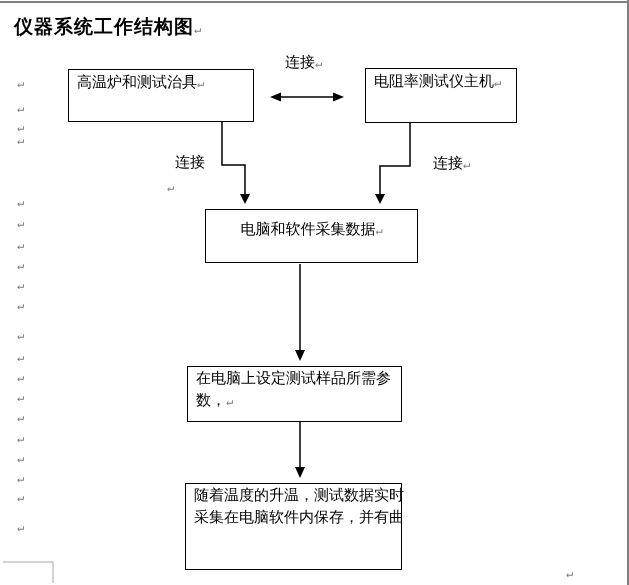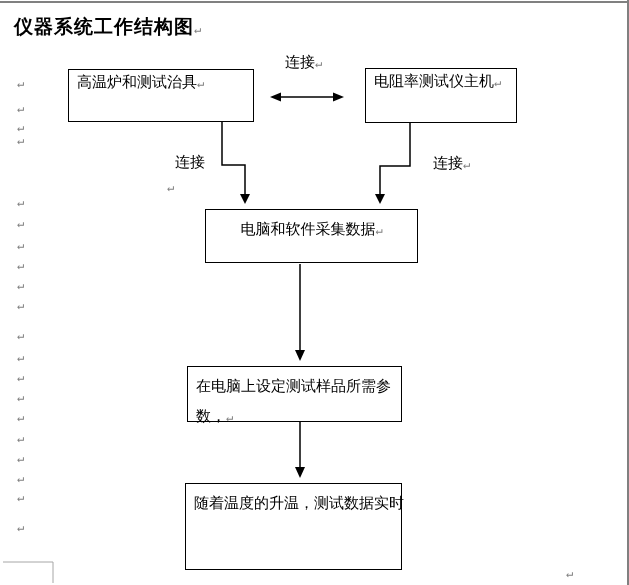--- a/index.html
+++ b/index.html
@@ -11,21 +11,21 @@
   .page-title {
     position:absolute; left:14px; top:14px; font-size:19px; font-weight:bold;
     letter-spacing:1px; white-space:nowrap;
   }
   .fbox {
     position:absolute; box-sizing:border-box; background:#fff;
     border:1.5px solid #000; font-size:15px; line-height:21px;
     padding:3px 8px; white-space:nowrap;
   }
   .fbox.centered { text-align:center; padding-top:10px; }
-  .fbox .bline { line-height:22px;margin-top:8px; }
+  .fbox .bline { line-height:22px; }
   .lbl { position:absolute; font-size:15px; white-space:nowrap; }
   .pilcrow { color:#808080; font-size:12px; font-weight:normal; letter-spacing:0; }
   .margin-pilcrow { position:absolute; left:17px; line-height:12px; }
   .abs-pilcrow { position:absolute; line-height:12px; }
 </style>
 </head>
 <body>
 
 <div class="page">
 
@@ -79,20 +79,21 @@
     <span>电脑和软件采集数据</span><span class="pilcrow">↵</span>
   </div>
 
   <div class="fbox" style="left:187px; top:366px; width:215px; height:56px; padding-top:2px;">
     <div class="bline">在电脑上设定测试样品所需参</div>
     <div class="bline"><span>数，</span><span class="pilcrow">↵</span></div>
   </div>
 
   <div class="fbox" style="left:185px; top:483px; width:217px; height:87px; padding-top:2px;">
     <div class="bline">随着温度的升温，测试数据实时</div>
+    <div class="bline">采集在电脑软件内保存，并有曲</div>
   </div>
 
   <div class="pilcrow abs-pilcrow" style="left:167px; top:182px;">↵</div>
   <div class="pilcrow abs-pilcrow" style="left:566px; top:568px;">↵</div>
 
   <div>
       <div class="pilcrow margin-pilcrow" style="top: 78px;">↵</div>
       <div class="pilcrow margin-pilcrow" style="top: 103px;">↵</div>
       <div class="pilcrow margin-pilcrow" style="top: 122px;">↵</div>
       <div class="pilcrow margin-pilcrow" style="top: 135px;">↵</div>

